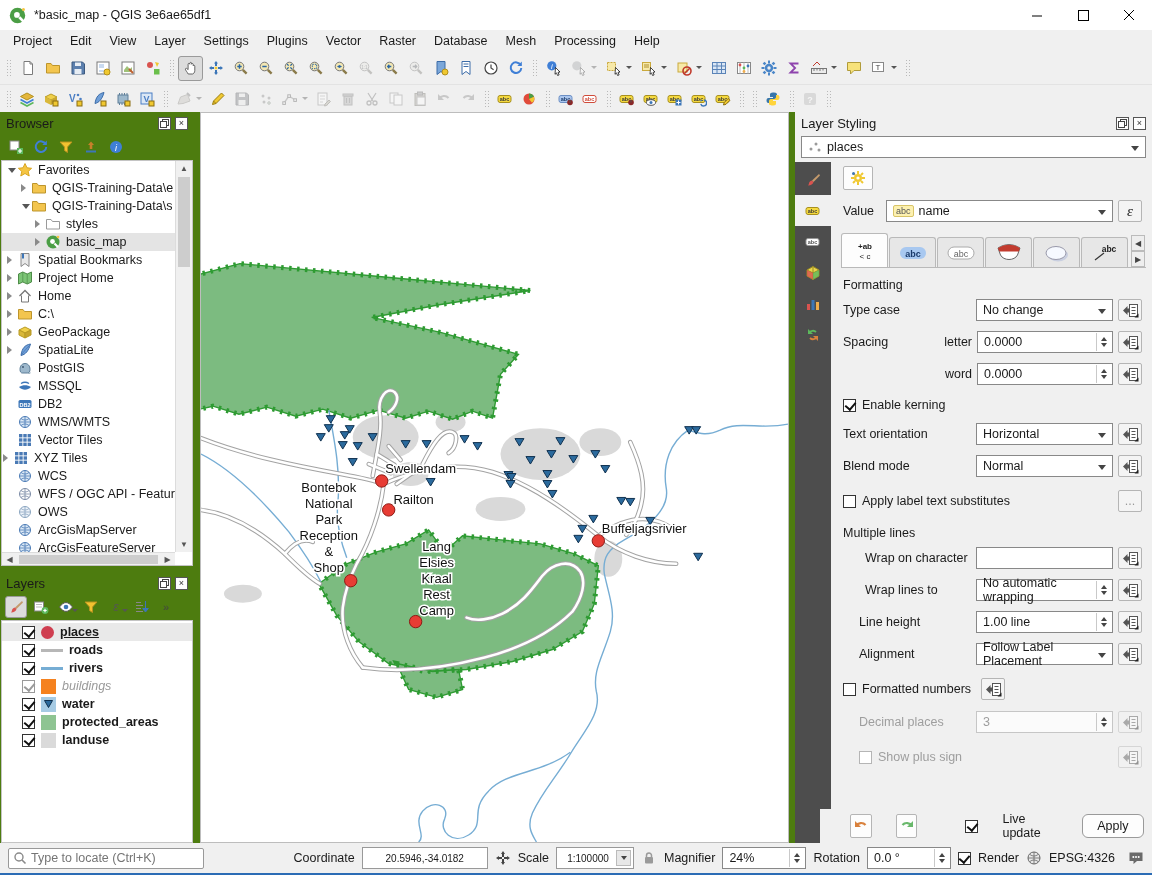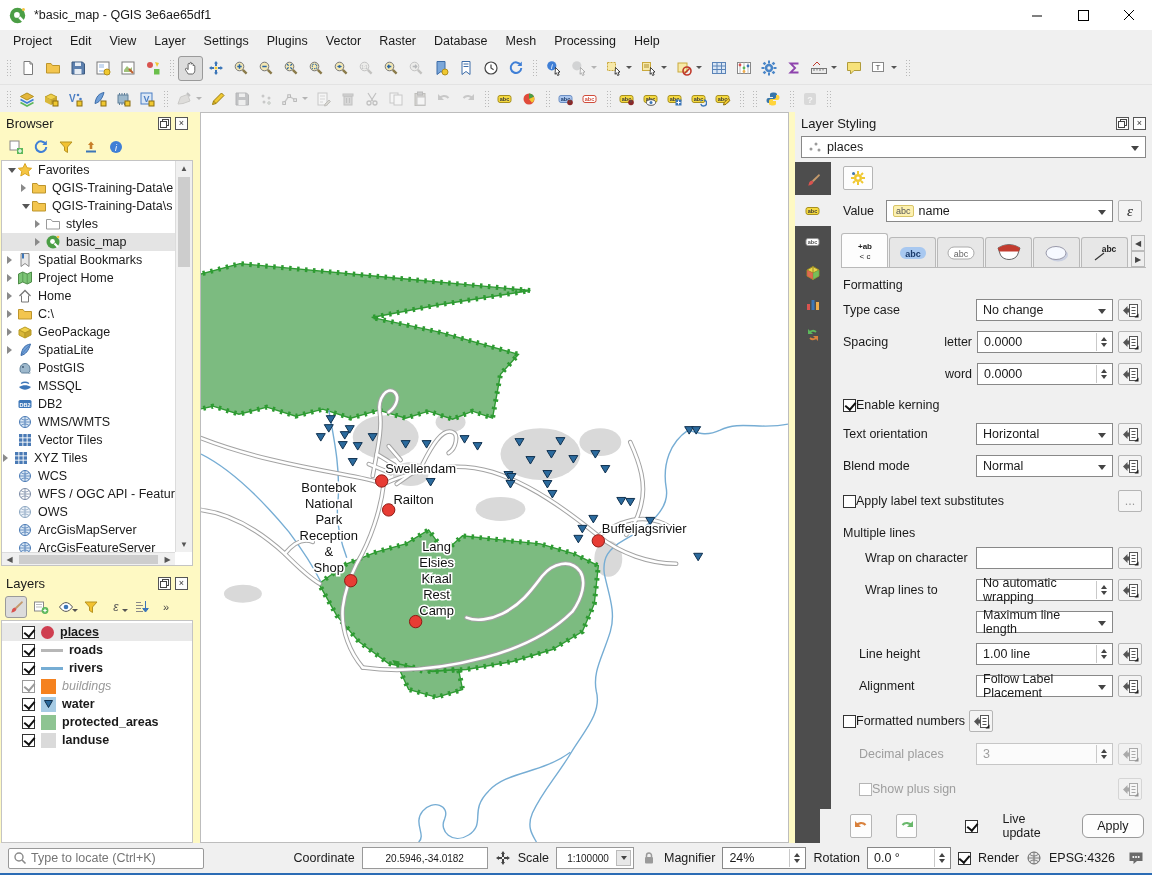--- a/index.html
+++ b/index.html
@@ -1,18 +1,18 @@
 <!DOCTYPE html>
 <html><head>
 <meta charset="utf-8">
 <style>
   *{box-sizing:border-box;margin:0;padding:0}
   html,body{background:#9a9a9a}
   body{font-family:"Liberation Sans",sans-serif;font-size:12px;color:#1a1a1a;-webkit-font-smoothing:antialiased}
-  .window{width:1152px;height:875px;background:#fef9c3;position:relative;overflow:hidden;display:flex;flex-direction:column;border-bottom:2px solid #2b6cb5}
+  .window{width:1152px;height:875px;background:#4d7c0f;position:relative;overflow:hidden;display:flex;flex-direction:column;border-bottom:2px solid #2b6cb5}
   
   .titlebar{height:30px;background:#fff;display:flex;align-items:center;padding-left:8px;gap:7px;flex:0 0 auto}
   .titlebar .ttl{font-size:12.5px}
   .win-controls{margin-left:auto;display:flex;height:100%}
   .win-btn{width:46px;height:100%;display:flex;align-items:center;justify-content:center}
   
   .menubar{height:22px;background:#f0f0f0;display:flex;align-items:center;padding-left:4px;flex:0 0 auto}
   .menu-item{padding:2px 9px;font-size:12.5px}
   
   .toolbar{display:flex;align-items:center;background:#f0f0f0;flex:0 0 auto;padding-left:2px}
@@ -90,21 +90,21 @@
   .srow .labw{width:128px;flex:0 0 auto;font-size:12.5px}
   .srow .lab-ind{width:128px;padding-left:22px;flex:0 0 auto;font-size:12.5px}
   .grow{flex:1;min-width:0}
   .spin{height:22px;background:#fff;border:1px solid #888;display:flex;align-items:center;padding:0 20px 0 6px;position:relative;font-size:12.5px}
   .spin .arrows{position:absolute;right:1px;top:1px;bottom:1px;width:15px;border-left:1px solid #c9c9c9;display:flex;flex-direction:column;align-items:center;justify-content:space-evenly}
   .spin .arrows i{width:0;height:0;border:3.5px solid transparent}
   .spin .arrows i.up{border-bottom:4.5px solid #444;margin-top:-2px}
   .spin .arrows i.dn{border-top:4.5px solid #444;margin-bottom:-2px}
   .ddbtn{width:24px;height:22px;background:#f4f4f4;border:1px solid #b5b5b5;border-radius:2px;display:flex;align-items:center;justify-content:center;flex:0 0 auto}
   .heading{margin:8px 10px 2px 12px;font-size:12.5px}
-  .cbrow{display:flex;align-items:center;margin:8px 10px 6px 12px;font-size:12.5px}
+  .cbrow{display:flex;align-items:center;gap:6px;margin:8px 10px 6px 12px;font-size:12.5px}
   .disabled-t{color:#9e9e9e}
   .disabled-f{border-color:#c6c6c6!important;color:#9e9e9e;background:#fbfbfb!important}
   .disabled-b{opacity:.45}
   .fmt-tabs{display:flex;align-items:flex-end;margin:6px 6px 0 10px;flex:0 0 auto}
   .fmt-tab{width:47px;height:30px;border:1px solid #b9b9b9;border-bottom:none;background:#e7e7e7;display:flex;align-items:center;justify-content:center;border-radius:3px 3px 0 0;margin-right:1px}
   .fmt-tab.selected{background:#fdfdfd;height:34px}
   .fmt-nav{display:flex;flex-direction:column;margin-left:2px}
   .fmt-nav div{width:14px;height:16px;font-size:8px;display:flex;align-items:center;justify-content:center;color:#444;border:1px solid #bbb;background:#eee}
   .fmt-body-sep{height:1px;background:#b9b9b9;margin:0 6px 2px 10px;flex:0 0 auto}
   .ls-bottom{height:34px;flex:0 0 auto;display:flex;align-items:center;gap:24px;padding:0 8px 0 0}
@@ -1442,28 +1442,20 @@
             <div class="ddbtn ovr">
                 <svg width="17" height="15" viewBox="0 0 17 15">
                   <path d="M1 7.5L5.5 3v2.5H8v4H5.5V12z" fill="#555"></path>
                   <rect x="7.5" y="1.5" width="8" height="12" fill="#fff" stroke="#555"></rect>
                   <path d="M9.5 4.5h4M9.5 7.5h4M9.5 10.5h4" stroke="#555"></path>
                   <path d="M16.5 14.5l-4 0 4-4z" fill="#222"></path>
                 </svg>
               </div>
           </div>
           <div class="srow">
-            <div class="lab-ind"></div>
-            <div class="combo grow">
-                <span>Maximum line length</span>
-                <i class="carr"></i>
-              </div>
-            <div style="width:24px;flex:0 0 auto"></div>
-          </div>
-          <div class="srow">
             <div class="lab-ind" style="padding-left:16px">Line height</div>
             <div class="spin grow">
                 <span>1.00 line</span>
                 <span class="arrows">
                   <i class="up"></i>
                   <i class="dn"></i>
                 </span>
               </div>
             <div class="ddbtn ovr">
                 <svg width="17" height="15" viewBox="0 0 17 15">

